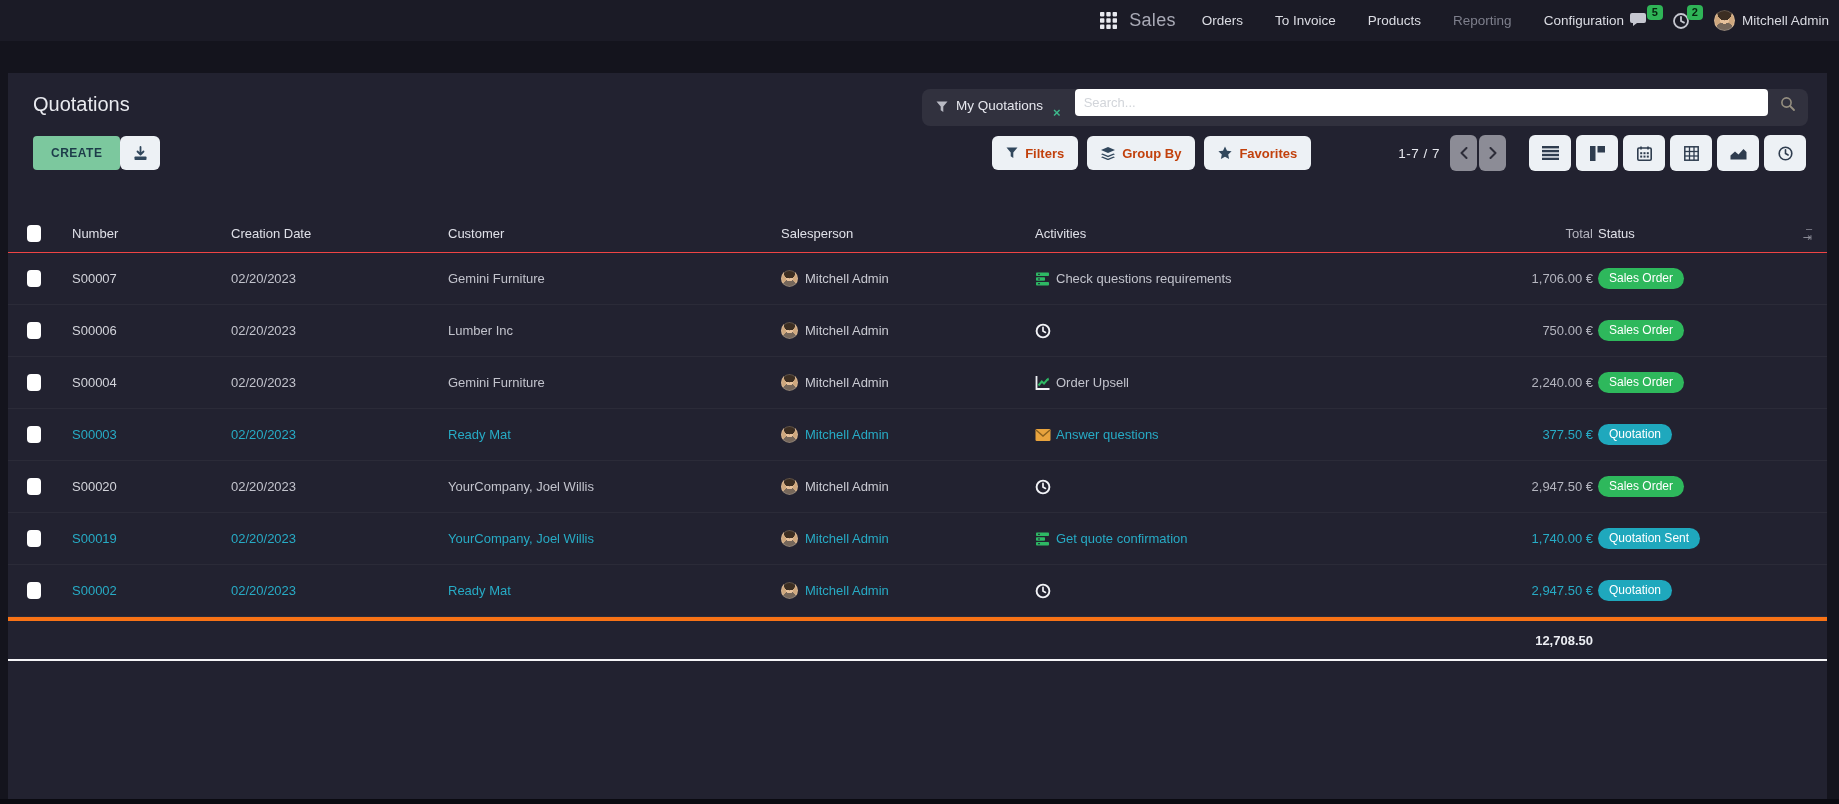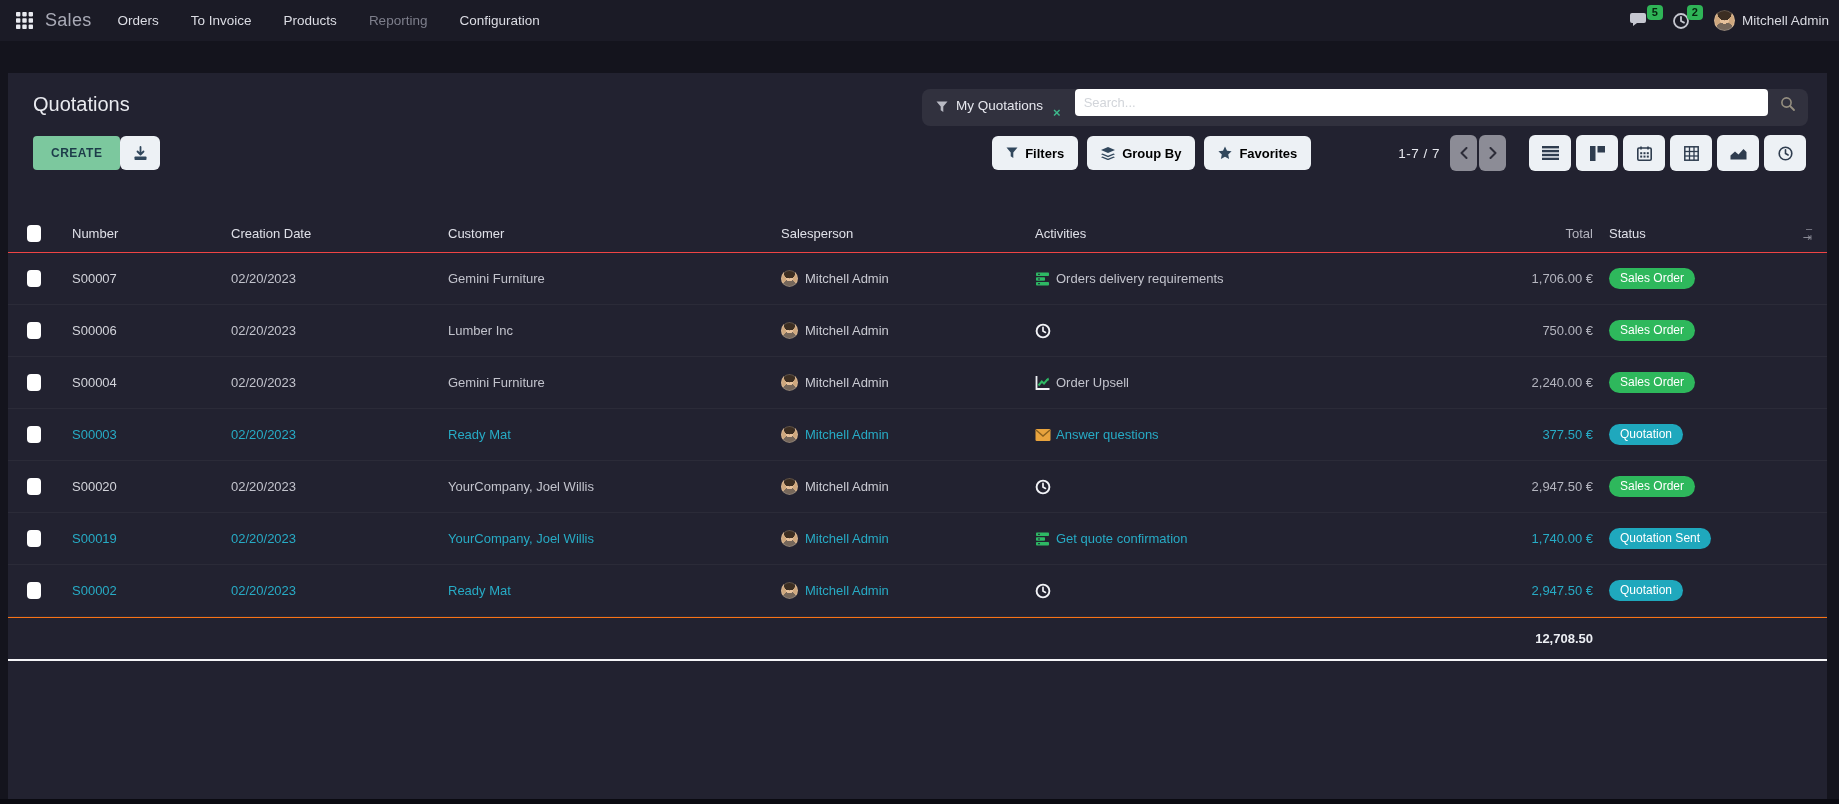--- a/index.html
+++ b/index.html
@@ -15,21 +15,21 @@
   body{
     background:#14141d;
     font-family:"Liberation Sans",sans-serif;
     font-size:13px;
     color:#c2c3cc;
     position:relative;
   }
   body::after{content:"";position:absolute;left:0;bottom:0;width:100%;height:5px;background:#0a0a11}
 
   
-  .nav{height:41px;background:#1b1b26;display:flex;align-items:center;justify-content:space-between;padding:12px 10px}
+  .nav{height:41px;background:#1b1b26;display:flex;align-items:center;justify-content:flex-end;padding:12px 10px}
   .nav-left{display:flex;align-items:center}
   .grid-icon{display:inline-flex;margin:0 12px 0 6px;cursor:pointer}
   .brand{font-size:18px;color:#a9aab6;letter-spacing:.3px;margin-right:26px;cursor:pointer}
   .menu{display:flex;align-items:center;gap:32px}
   .menu a{color:#dcdde4;text-decoration:none;font-size:13.5px;cursor:pointer}
   .menu a.muted{color:#7e7f8c}
   .nav-right{display:flex;align-items:center;gap:10px}
   .nav-ico{position:relative;display:inline-flex;padding:2px 6px;cursor:pointer}
   .nav-badge{position:absolute;top:-5px;right:-7px;background:#2fb457;color:#06240f;font-size:11px;font-weight:bold;border-radius:4px;padding:1px 5px;line-height:13px}
   .user{display:flex;align-items:center;gap:7px;cursor:pointer;margin-left:8px}
@@ -55,21 +55,21 @@
   .facet-funnel{margin-top:3px}
   .facet-label{color:#e6e7ee;font-size:13.5px}
   .facet-x{color:#3db88b;font-weight:bold;font-size:13px;margin-left:2px;margin-top:7px;cursor:pointer}
   .search-input{flex:1;height:27px;border:none;border-radius:4px;margin:0 8px 3px 14px;padding:0 9px;font-size:13px;color:#555;outline:none;background:#fff;font-family:"Liberation Sans",sans-serif}
   .search-input::placeholder{color:#d2d5da}
   .search-ico{display:inline-flex;padding:0 4px;cursor:pointer}
 
   .row2{display:flex;align-items:center;justify-content:space-between;margin-top:9px;padding:0 21px 0 25px}
   .row2-left{display:flex;align-items:flex-start;gap:0}
   .btn-create{height:34px;padding:0 18px;background:var(--create-green);color:#1d3c4a;border:none;border-radius:4px;font-size:12px;font-weight:bold;letter-spacing:.5px;cursor:pointer;font-family:inherit}
-  .btn-light{height:34px;padding:0 14px;background:#edf1f5;color:#000000;border:none;border-radius:6px;font-size:13px;font-weight:600;display:inline-flex;align-items:center;gap:7px;cursor:pointer;font-family:inherit}
+  .btn-light{height:34px;padding:0 14px;background:#edf1f5;color:#c2410c;border:none;border-radius:6px;font-size:13px;font-weight:600;display:inline-flex;align-items:center;gap:7px;cursor:pointer;font-family:inherit}
   .btn-download{width:40px;justify-content:center;padding:0}
   .row2-right{display:flex;align-items:center}
   .fgf{display:flex;align-items:center;gap:9px}
   .pager-text{color:#e7e8ee;font-size:13.5px;margin-left:87px;letter-spacing:.5px}
   .pager-btns{display:flex;gap:2px;margin-left:10px}
   .pager-btn{width:27px;height:36px;background:#8c8c96;border:none;border-radius:6px;color:#2c2c38;font-size:15px;font-weight:bold;cursor:pointer;display:inline-flex;align-items:center;justify-content:center}
   .switcher{display:flex;gap:5px;margin-left:23px}
   .sw-btn{width:42px;height:36px;background:#edf1f5;border:none;border-radius:6px;display:inline-flex;align-items:center;justify-content:center;cursor:pointer}
 
   
@@ -78,29 +78,29 @@
   .thead{height:38px;border-bottom:1px solid #ef4444;color:#dfe0e8;font-weight:500;position:relative}
   .thead .cell{cursor:pointer}
   .trow{height:52px;border-bottom:1px solid #2b2b38;cursor:pointer}
   .cell{padding:0 2px;white-space:nowrap;overflow:hidden}
   .c-check{display:flex;justify-content:flex-start;padding-left:19px}
   .checkbox{width:14px;height:17px;background:#fff;border-radius:4px;display:inline-block;cursor:pointer}
   .c-num{color:#d3d4db}
   .c-sales{display:flex;align-items:center;gap:7px;color:#c9cad2}
   .c-activity{display:flex;align-items:center;gap:5px}
   .c-total{text-align:right;padding-right:0;color:#b4b5bf}
-  .c-status{padding-left:16px}
+  .c-status{padding-left:5px}
   .badge{display:inline-block;color:#fff;font-size:12px;font-weight:400;border-radius:20px;padding:3px 11px 4px}
   .badge.green{background:var(--green-badge)}
   .badge.teal{background:var(--teal-badge)}
   .act-icon{display:none;align-items:center}
   .act-icon.show{display:inline-flex}
   .trow.hl .cell, .trow.hl .c-num, .trow.hl .c-sales, .trow.hl .c-total{color:var(--teal-text)}
   .opt-col-toggle{position:absolute;right:14px;top:9px;color:#8a8b96;font-size:11px;letter-spacing:1px;line-height:9px;cursor:pointer;text-align:right}
-  .tfoot{height:44px;border-top:1px solid #f97316;border-bottom:2px solid #f5f5f7}
+  .tfoot{height:44px;border-top:4px solid #f97316;border-bottom:2px solid #f5f5f7}
   .tfoot .c-total{font-weight:bold;color:#eceef3}
 </style>
 </head>
 <body>
 
 <header class="nav">
   <div class="nav-left">
     <span class="grid-icon">
       <svg width="17" height="17" viewBox="0 0 17 17">
           <g fill="#e9eaf0">
@@ -318,21 +318,21 @@
                   <rect x="1" y="10.9" width="13" height="3.6" rx="0.8"></rect>
                 </g>
                 <g fill="#222230">
                   <rect x="3" y="2.8" width="2" height="1"></rect>
                   <rect x="3" y="7.5" width="2" height="1"></rect>
                   <rect x="3" y="12.2" width="2" height="1"></rect>
                 </g>
               </svg>
       </span>
 
-      <span>Orders delivery requirements</span>
+      <span>Check questions requirements</span>
     </div>
     <div class="cell c-total">1,706.00 €</div>
     <div class="cell c-status"><span class="badge green">Sales Order</span></div>
   </div>
 
   <div class="trow grid">
     <div class="cell c-check">
             <span class="checkbox"></span>
           </div>
     <div class="cell c-num">S00006</div>

